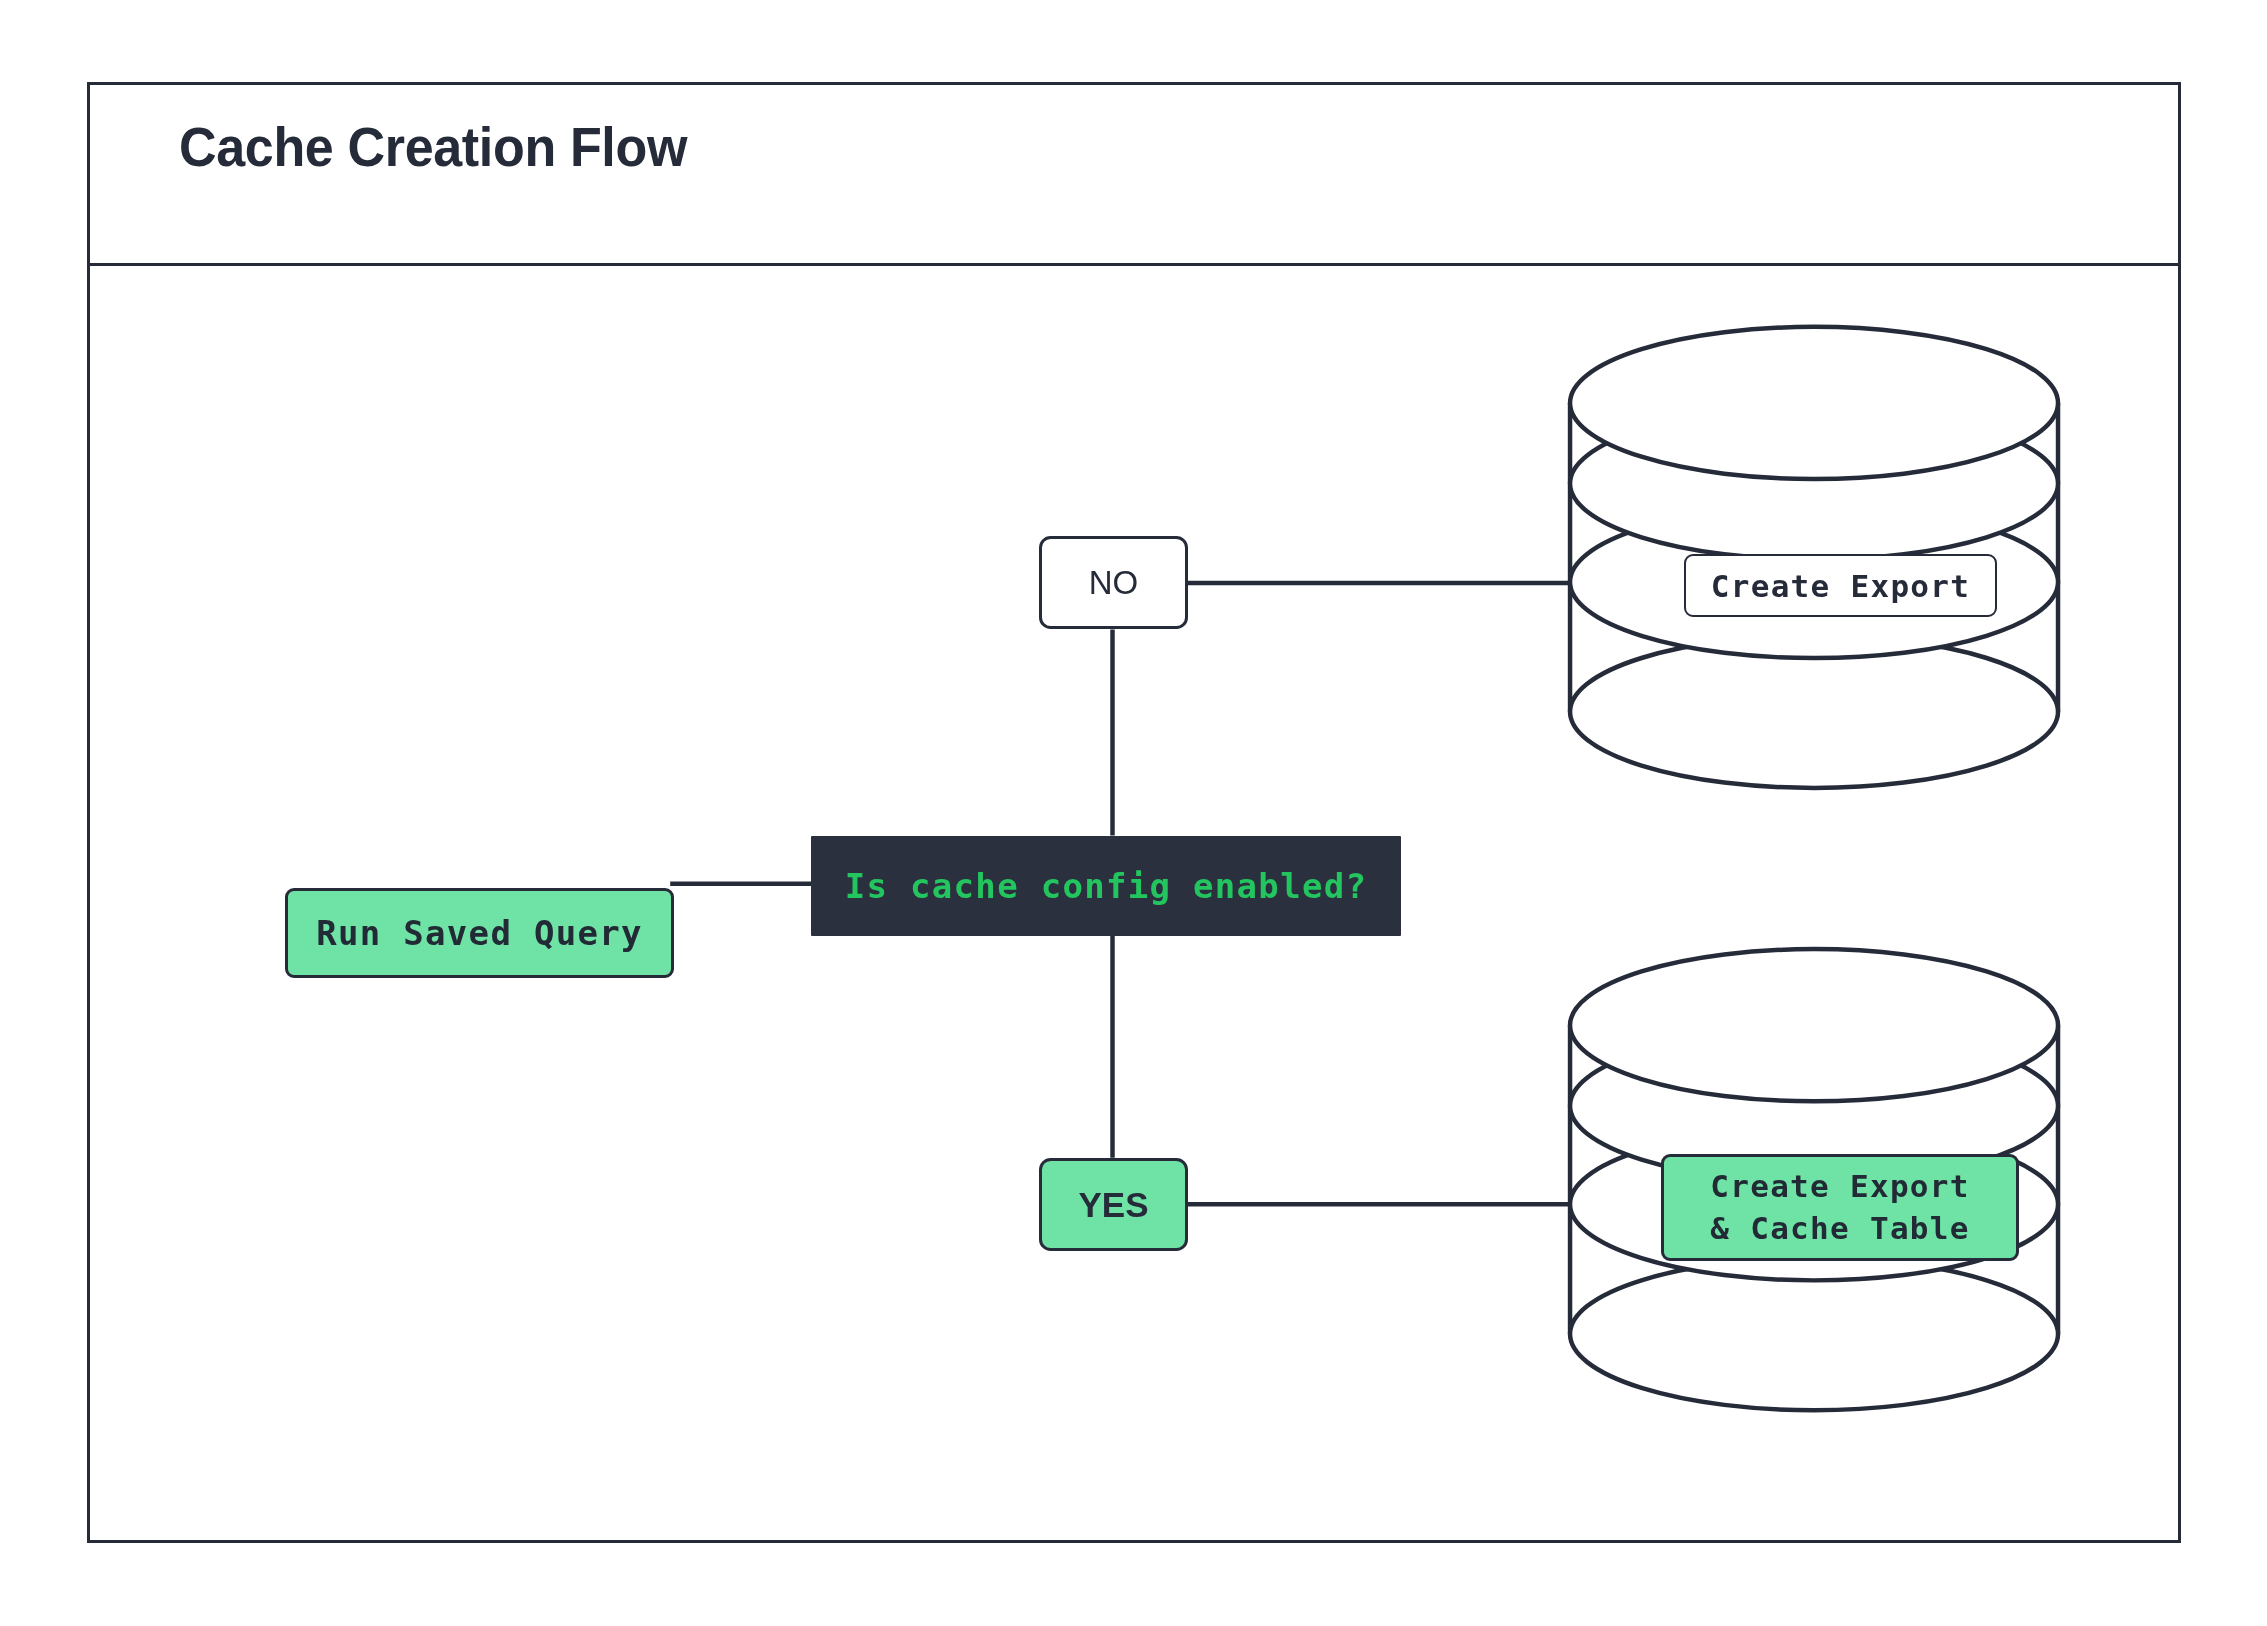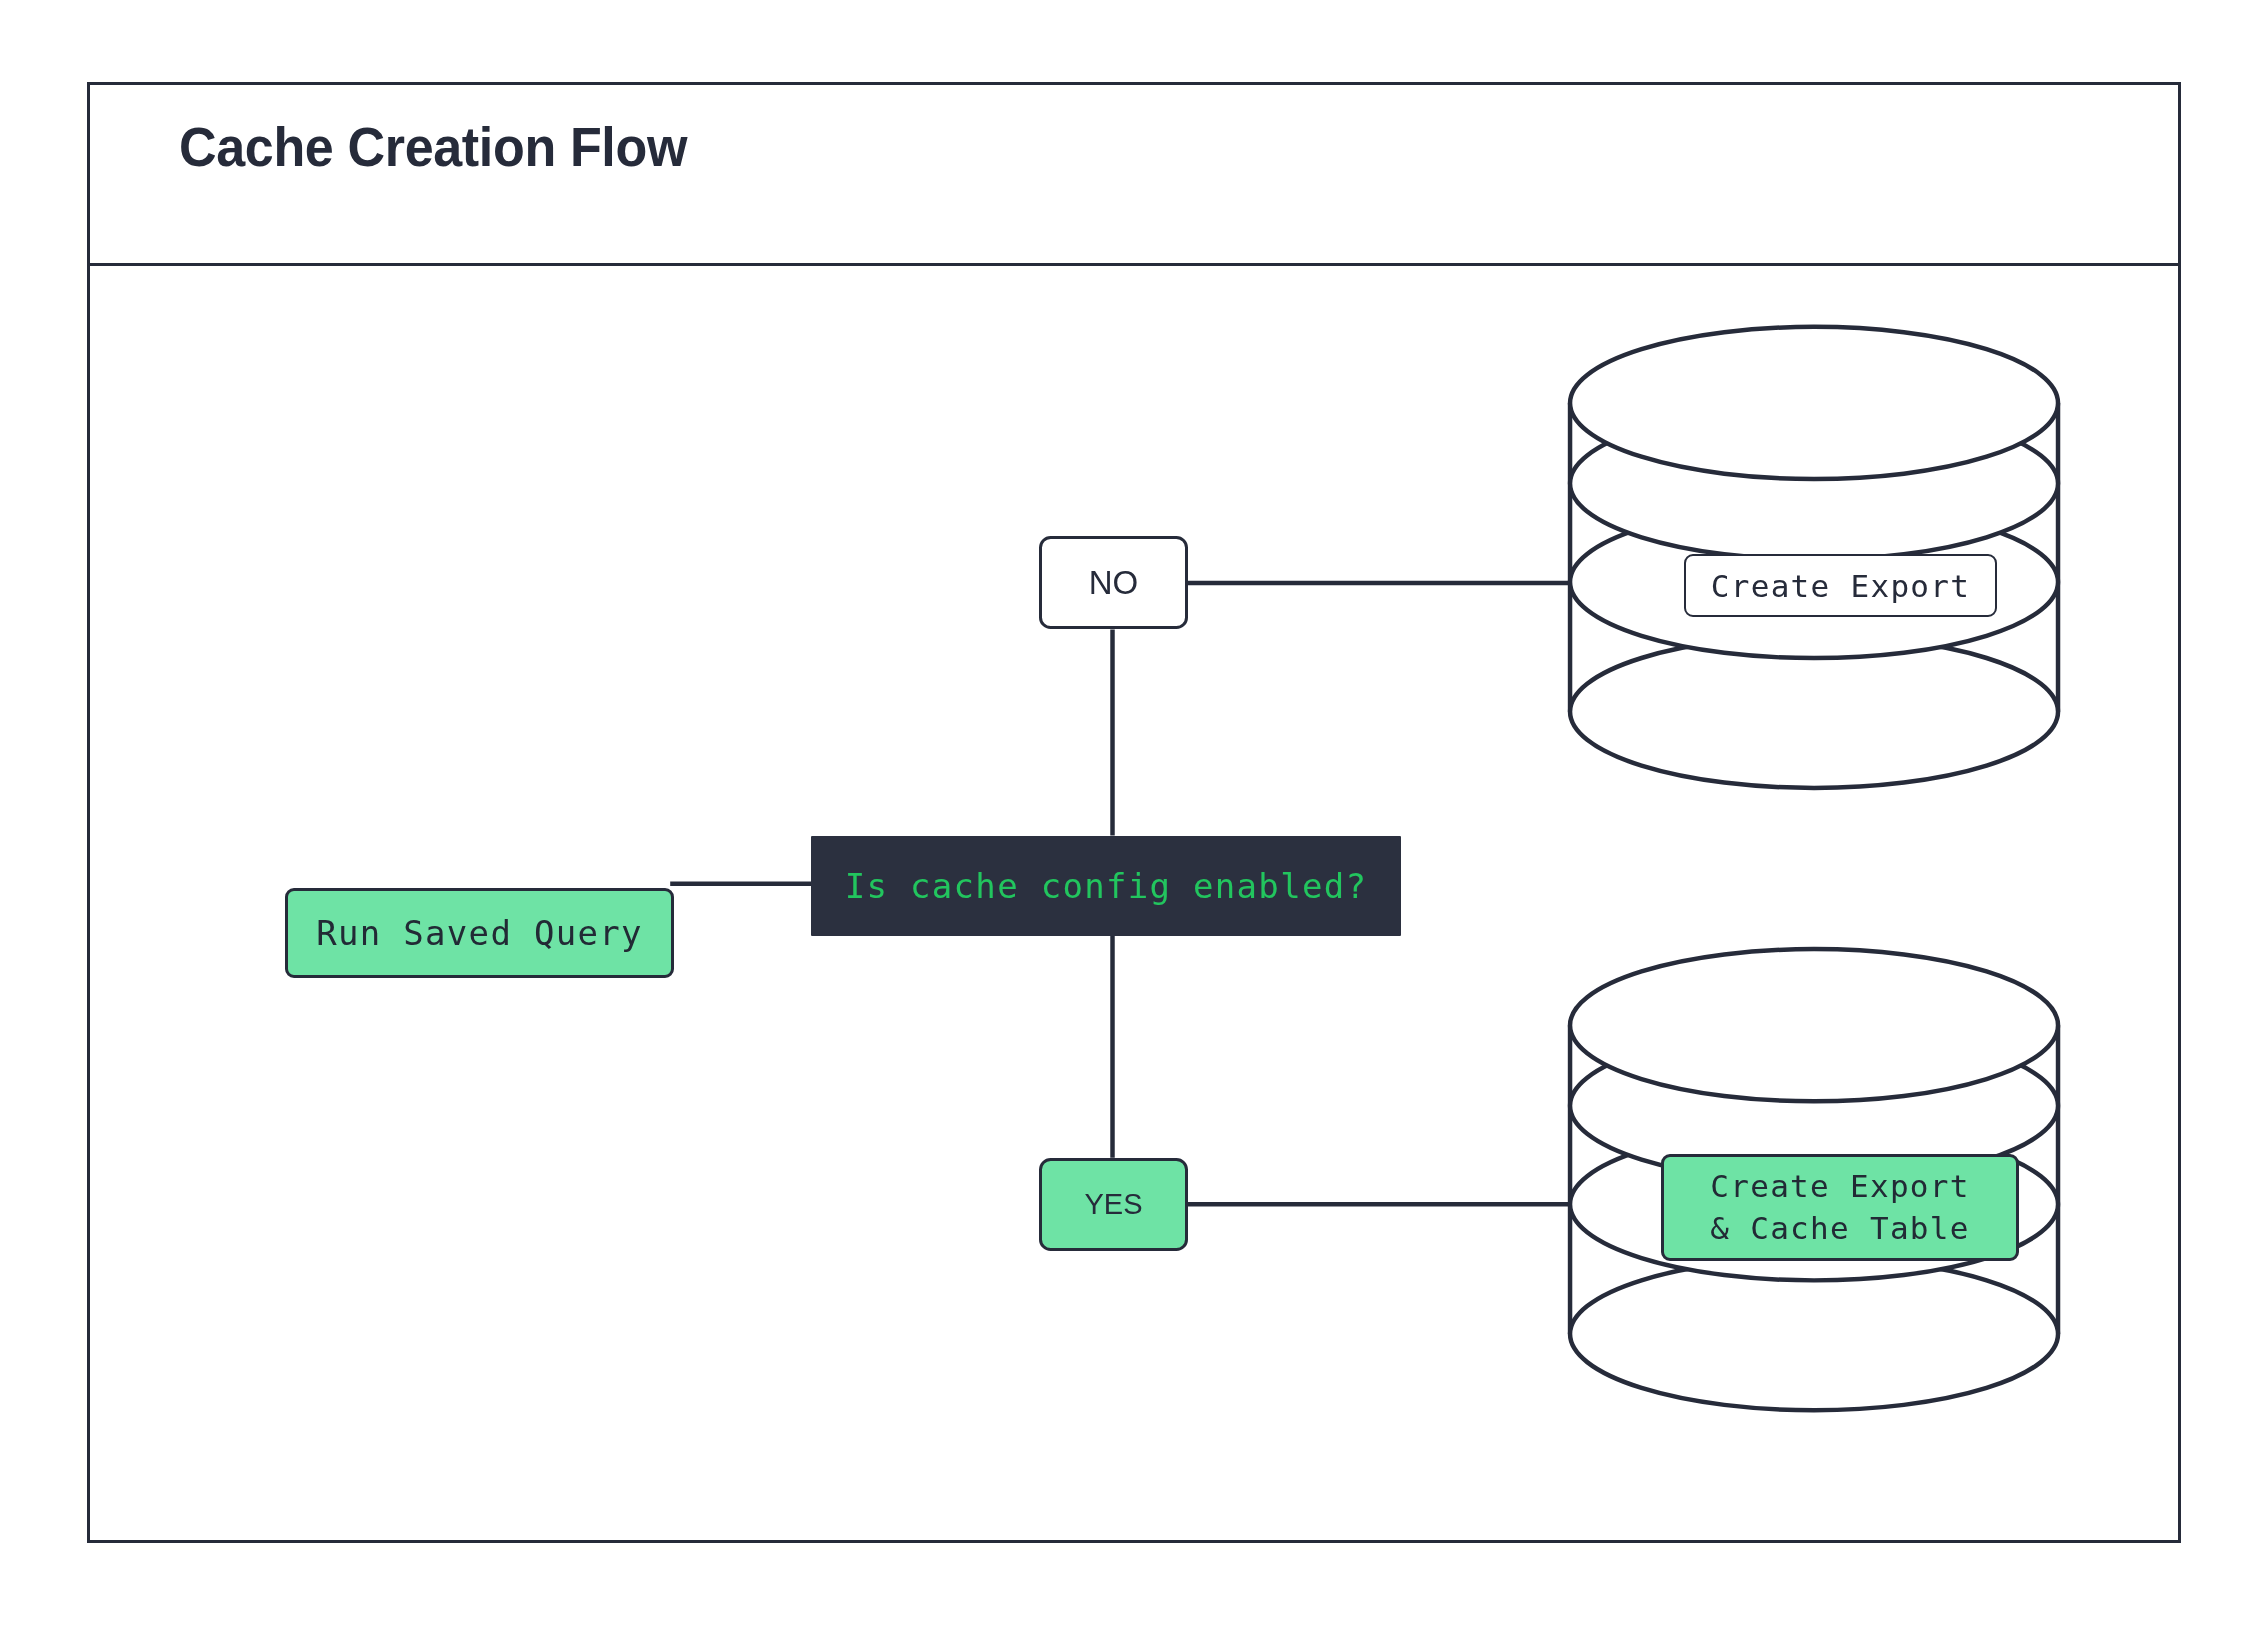--- a/index.html
+++ b/index.html
@@ -18,21 +18,21 @@
          font-weight:bold;font-size:56px;line-height:1;color:#262b3a;
          letter-spacing:-0.4px;white-space:nowrap;
          transform:scaleX(0.93);transform-origin:left center;}
 
   
   svg.canvas{position:absolute;left:0;top:0;width:2268px;height:1626px;
              overflow:visible;pointer-events:none;}
 
   
   .node{position:absolute;box-sizing:border-box;display:flex;
-        align-items:center;justify-content:center;text-align:center;}
+        align-items:center;justify-content:center;text-align:center;font-weight:bold;}
 
   .node-mono{font-family:"DejaVu Sans Mono","Liberation Mono",monospace;}
   .node-sans{font-family:"Liberation Sans",sans-serif;}
 
   
   .n-run{left:285px;top:846px;width:389px;height:90px;
          background:#6EE3A5;border:3.6px solid #262b3a;border-radius:9px;
          color:#222a35;font-size:34px;letter-spacing:1.3px;margin-top:42px;}
 
   
@@ -41,21 +41,21 @@
          color:#22c55e;font-size:34px;letter-spacing:1.3px;}
 
   
   .n-no{left:1039px;top:536px;width:149px;height:93px;
          background:#ffffff;border:3.6px solid #262b3a;border-radius:11.6px;
          color:#262b3a;font-size:33px;font-weight:normal;letter-spacing:0px;}
 
   
   .n-yes{left:1039px;top:1158px;width:149px;height:93px;
          background:#6EE3A5;border:3.6px solid #262b3a;border-radius:11.6px;
-         color:#262b3a;font-size:29px;letter-spacing:0px;}
+         color:#262b3a;font-size:35px;letter-spacing:0px;}
 
   
   .n-export{left:1684px;top:554px;width:313px;height:63px;
          background:#ffffff;border:2.7px solid #262b3a;border-radius:9px;
          color:#262b3a;font-size:31px;letter-spacing:1.3px;}
 
   .n-export-cache{left:1661px;top:1154px;width:358px;height:107px;
          background:#6EE3A5;border:3.6px solid #262b3a;border-radius:9px;
          color:#222a35;font-size:31px;letter-spacing:1.3px;
          line-height:1.35;flex-direction:column;}

